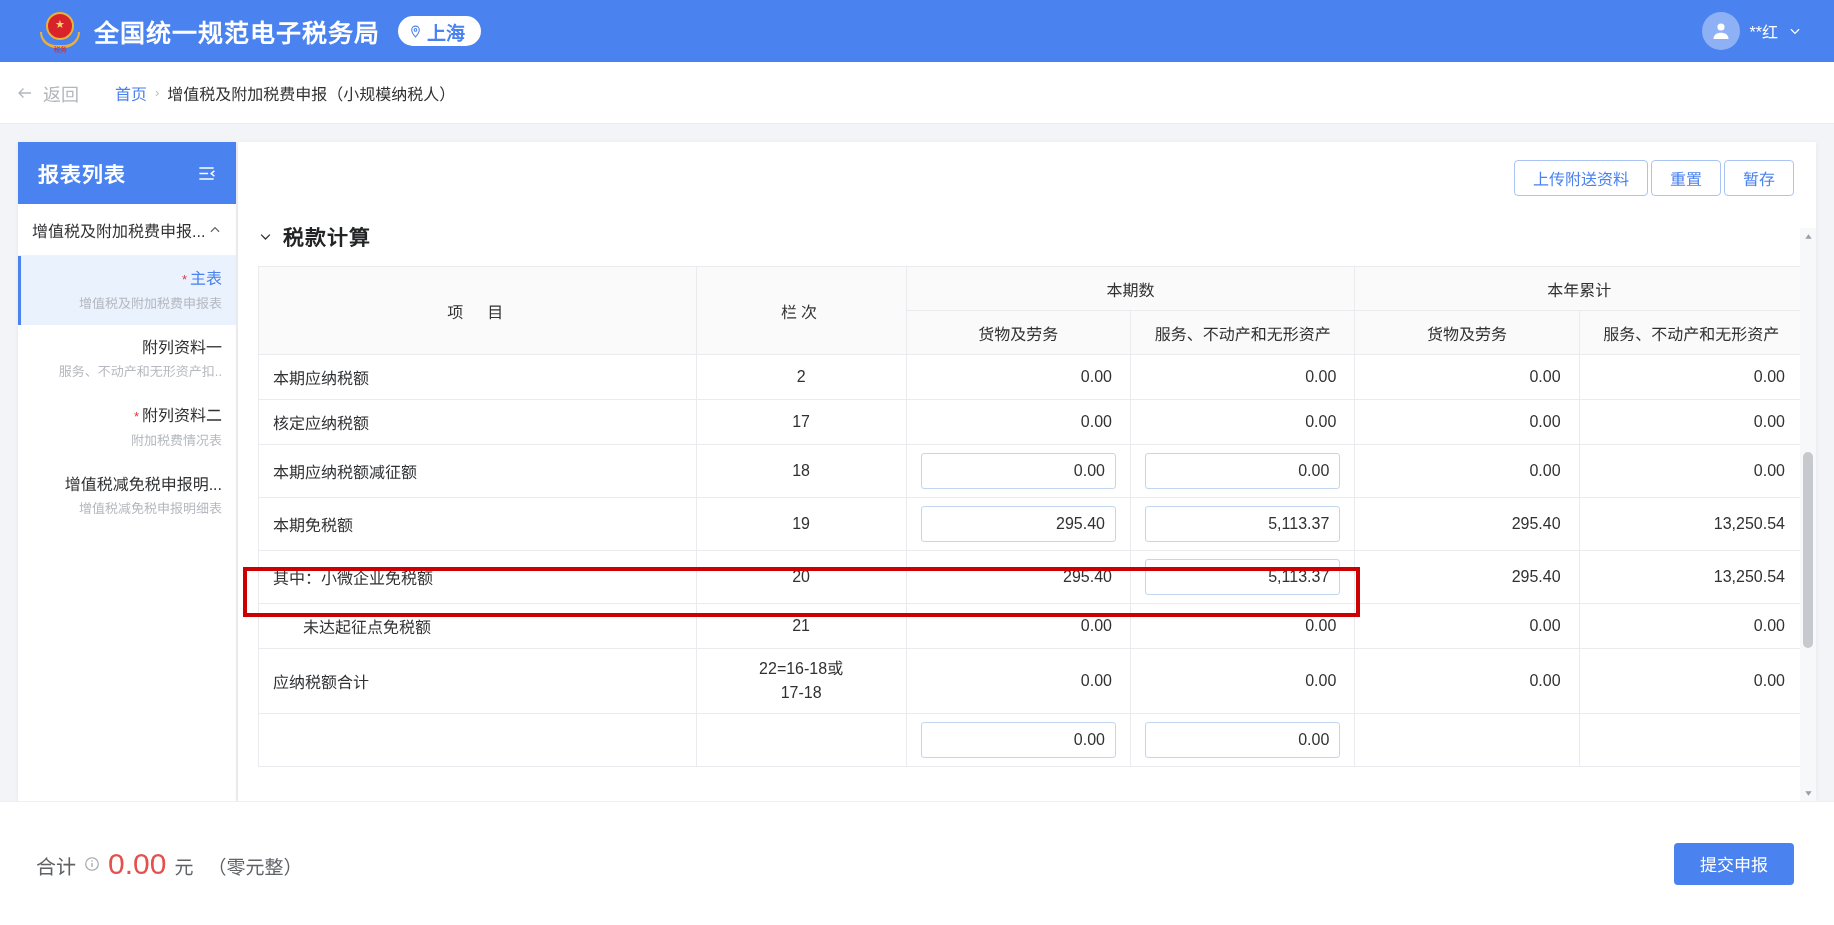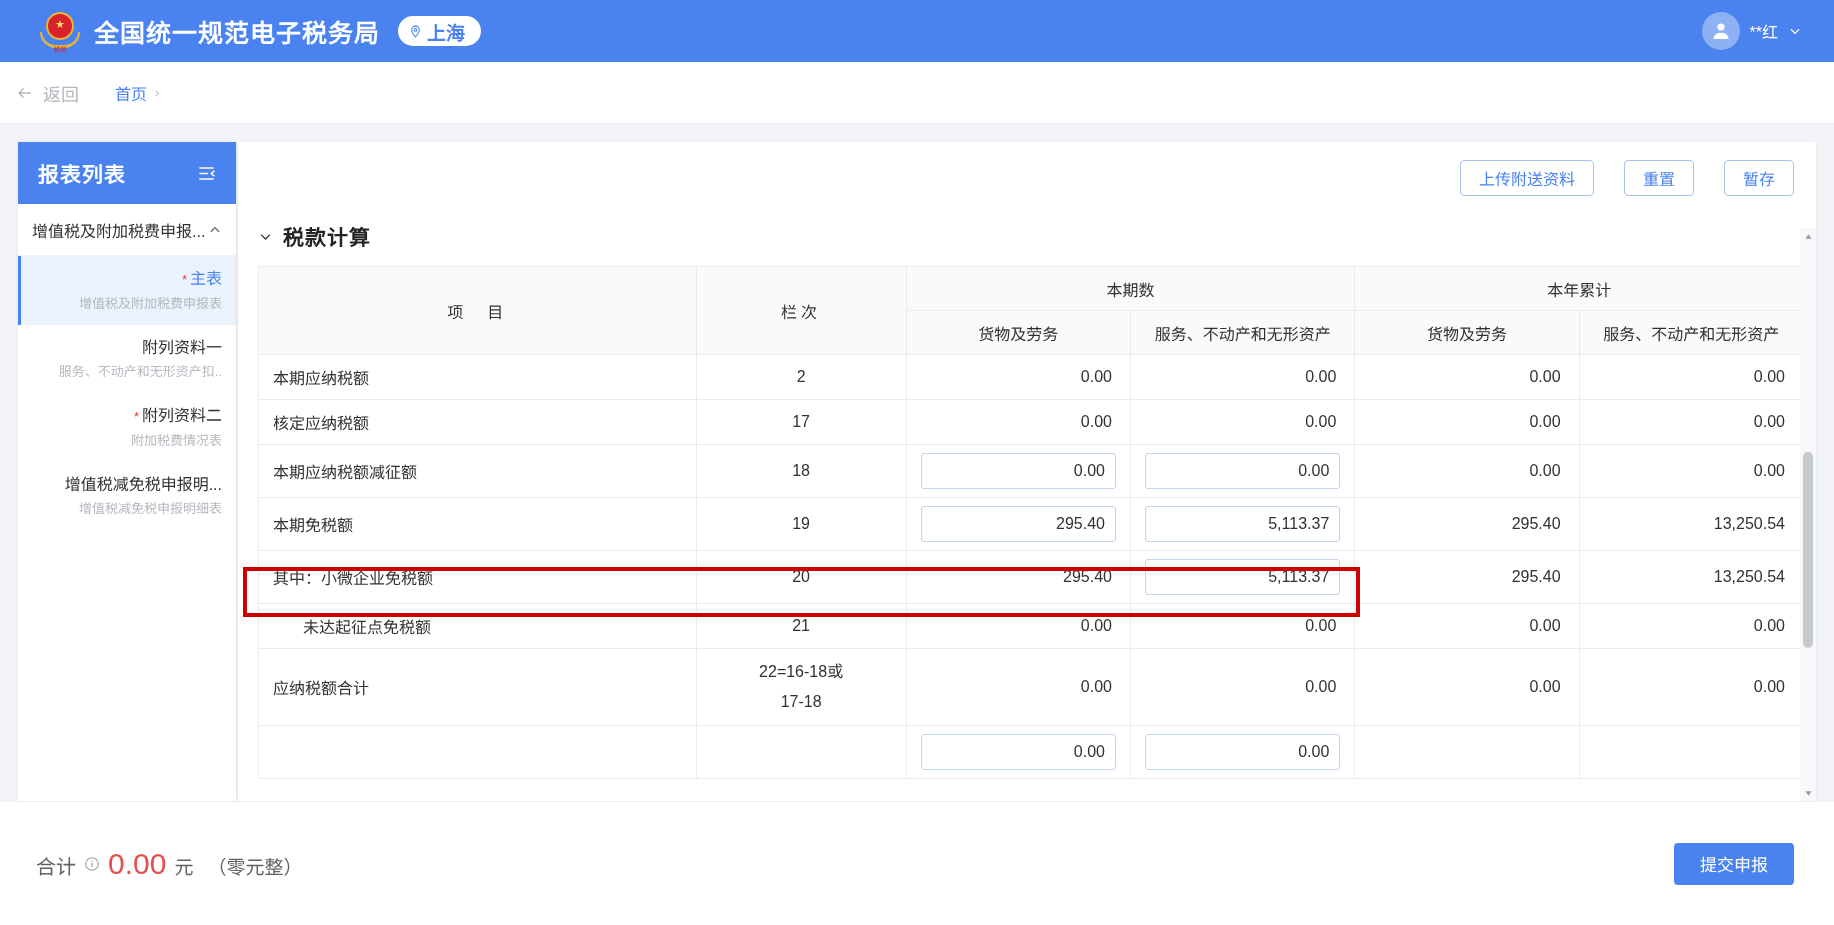--- a/index.html
+++ b/index.html
@@ -127,21 +127,21 @@
   .chip-next { margin-left: auto; margin-right: 12px; width: 16px; height: 16px; }
 
   
   .main {
     position: absolute; left: 238px; top: 18px; right: 18px; height: 659px;
     background: #ffffff; box-shadow: 0 1px 5px rgba(0,0,0,0.06);
     overflow: hidden;
   }
   .toolbar {
     height: 72px; display: flex; align-items: center;
-    justify-content: flex-end; padding-right: 22px; gap: 30px;
+    justify-content: flex-end; padding-right: 22px; gap: 3px;
   }
   .tbtn {
     height: 36px; padding: 0 18px; border: 1px solid #a9c3f3;
     background: #ffffff; color: #4a82ef; border-radius: 4px;
     font-size: 16px; font-family: inherit; cursor: pointer;
     display: flex; align-items: center;
   }
   .section-head {
     display: flex; align-items: center; gap: 10px;
     padding: 0 0 0 20px; height: 44px;
@@ -168,21 +168,21 @@
   td.lab.indent { padding-left: 44px; }
   td.ord { text-align: center; }
   td.val { text-align: right; }
   td.val.cell-pad { padding-right: 18px; }
   .cellinput {
     width: 100%; height: 36px; border: 1px solid #c4d5f0; border-radius: 3px;
     text-align: right; padding-right: 10px; font-size: 16px; color: #303133;
     font-family: inherit; background: #ffffff; outline: none;
   }
   td.inputcell { padding: 0 6px; }
-  .ord-multi { line-height: 30px; }
+  .ord-multi { line-height: 24px; }
 
   .hl-box {
     position: absolute; left: 243px; top: 443px;
     width: 1117px; height: 50px;
     border: 4px solid #cc0000; pointer-events: none; z-index: 7;
   }
 
   
   .vscroll {
     position: absolute; right: 0px; top: 86px; width: 16px; bottom: 0px;
@@ -252,20 +252,21 @@
 <div class="crumbbar">
   <div class="back-grp">
     <svg class="back-arrow" viewBox="0 0 24 24">
       <path d="M20 12H4M10 6l-6 6 6 6" fill="none" stroke="#b3b7bd" stroke-width="1.8"></path>
     </svg>
     <span class="back-label">返回</span>
   </div>
   <div class="crumbs">
     <span class="crumb-link">首页</span>
     <span class="crumb-sep">›</span>
+    <span class="crumb-cur">增值税及附加税费申报（小规模纳税人）</span>
   </div>
 </div>
 
 <div class="page">
 
   <div class="sidebar">
     <div class="sb-head">
       <span class="sb-title">报表列表</span>
       <svg class="collapse-ic" viewBox="0 0 24 24">
         <path d="M3 5h18M3 12h11M3 19h18" fill="none" stroke="#ffffff" stroke-width="2"></path>

